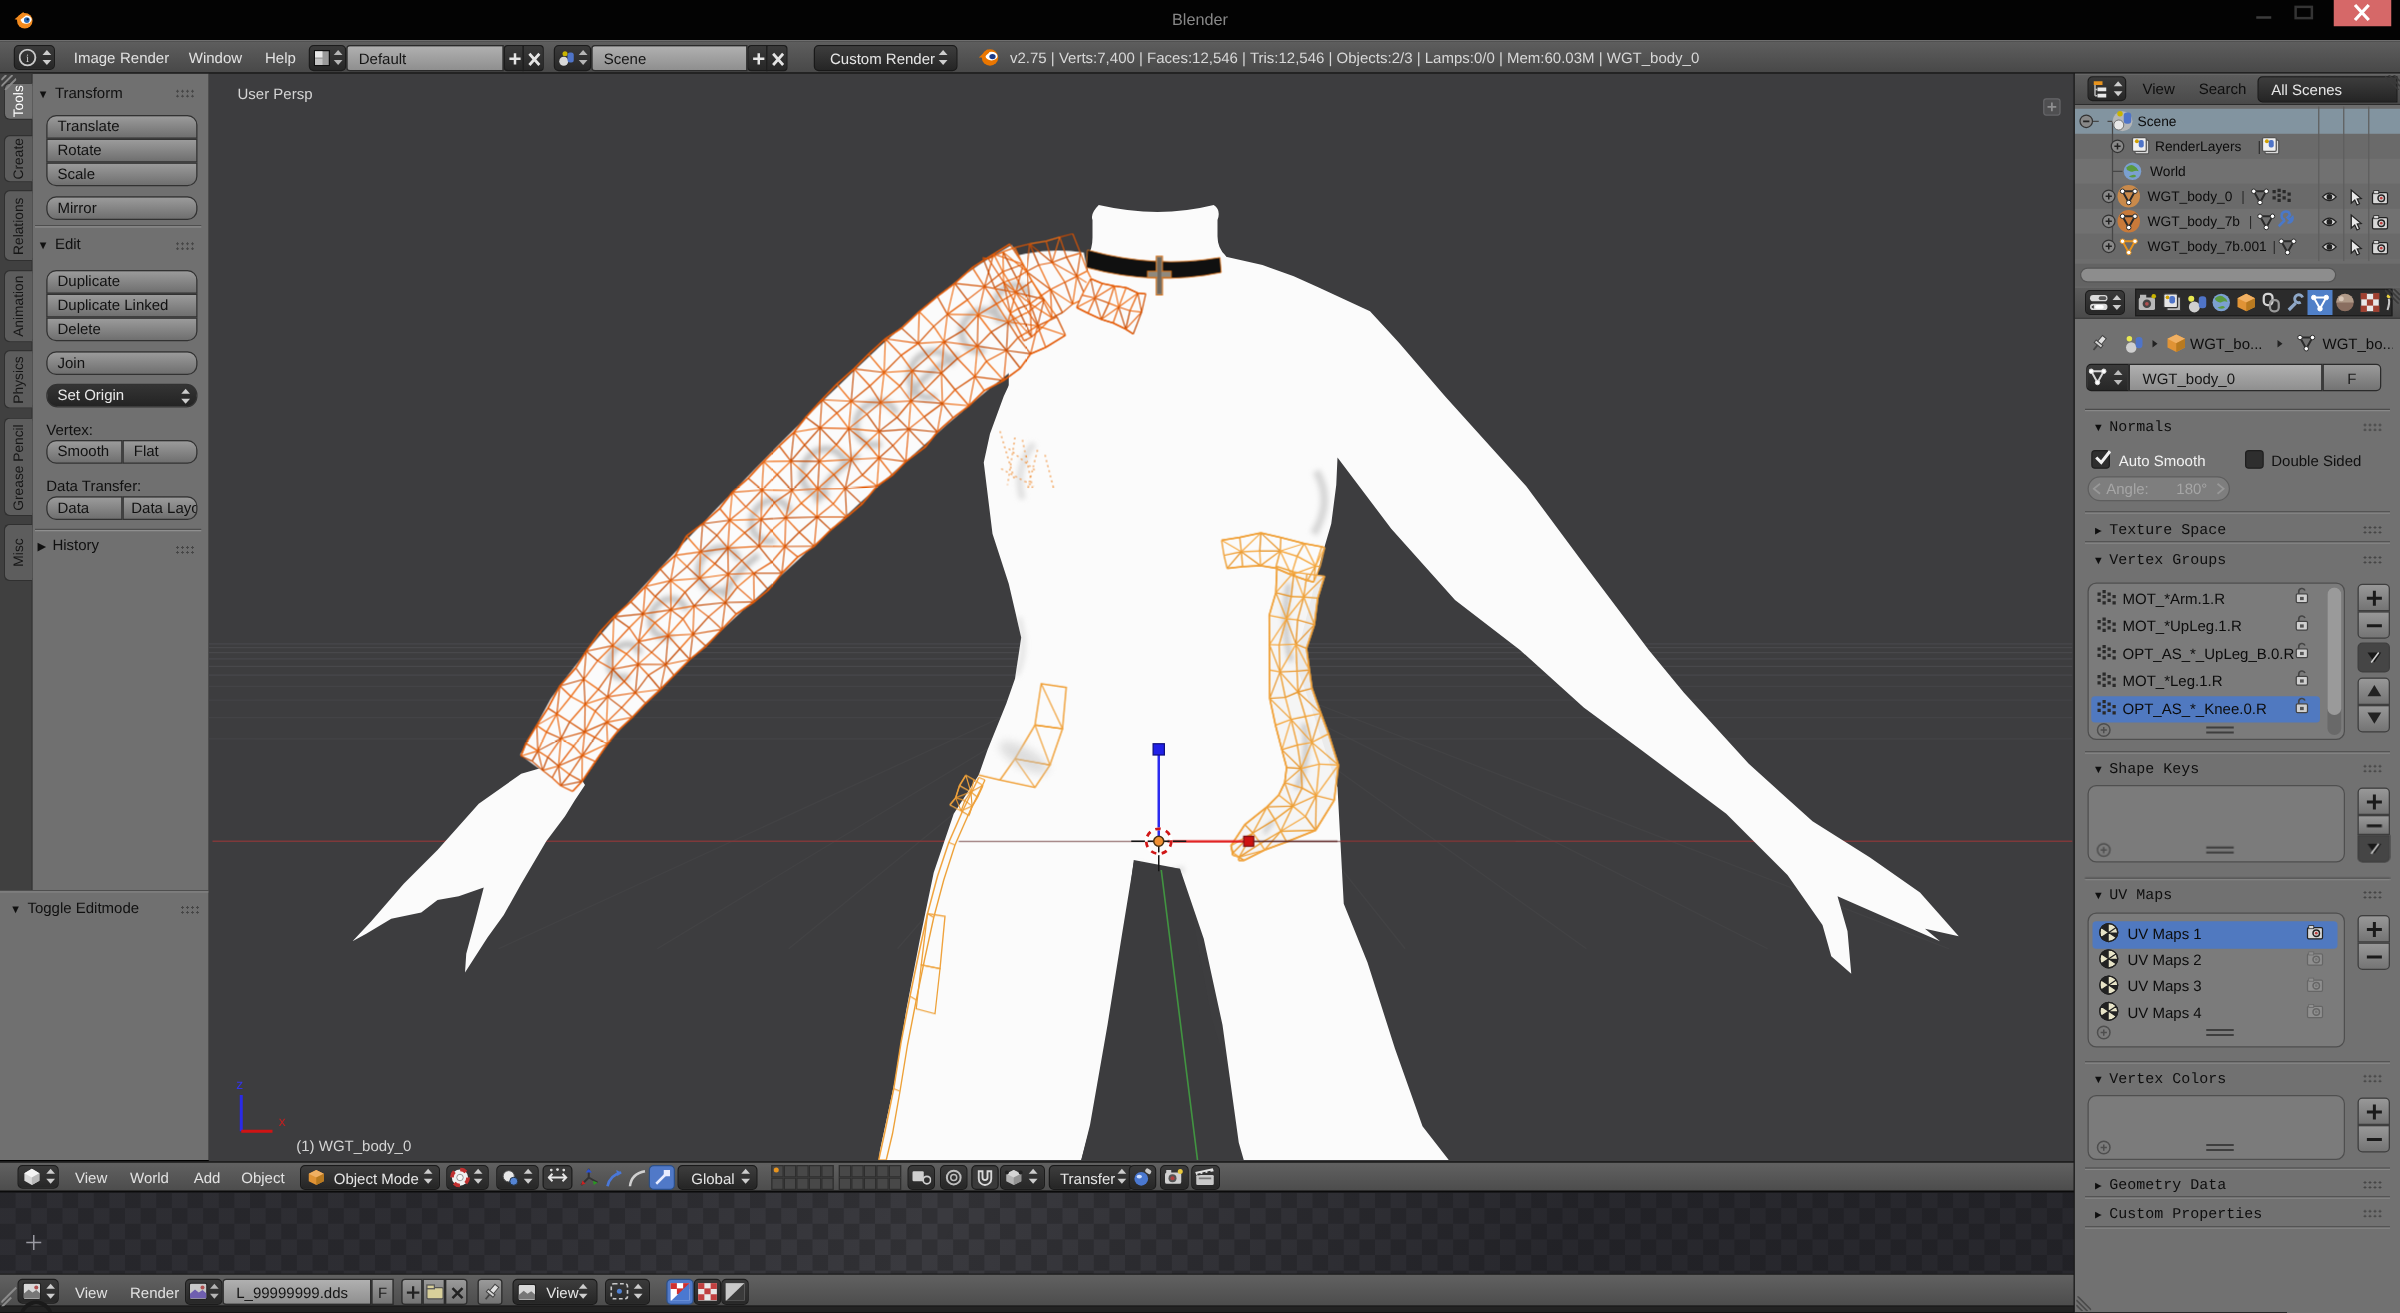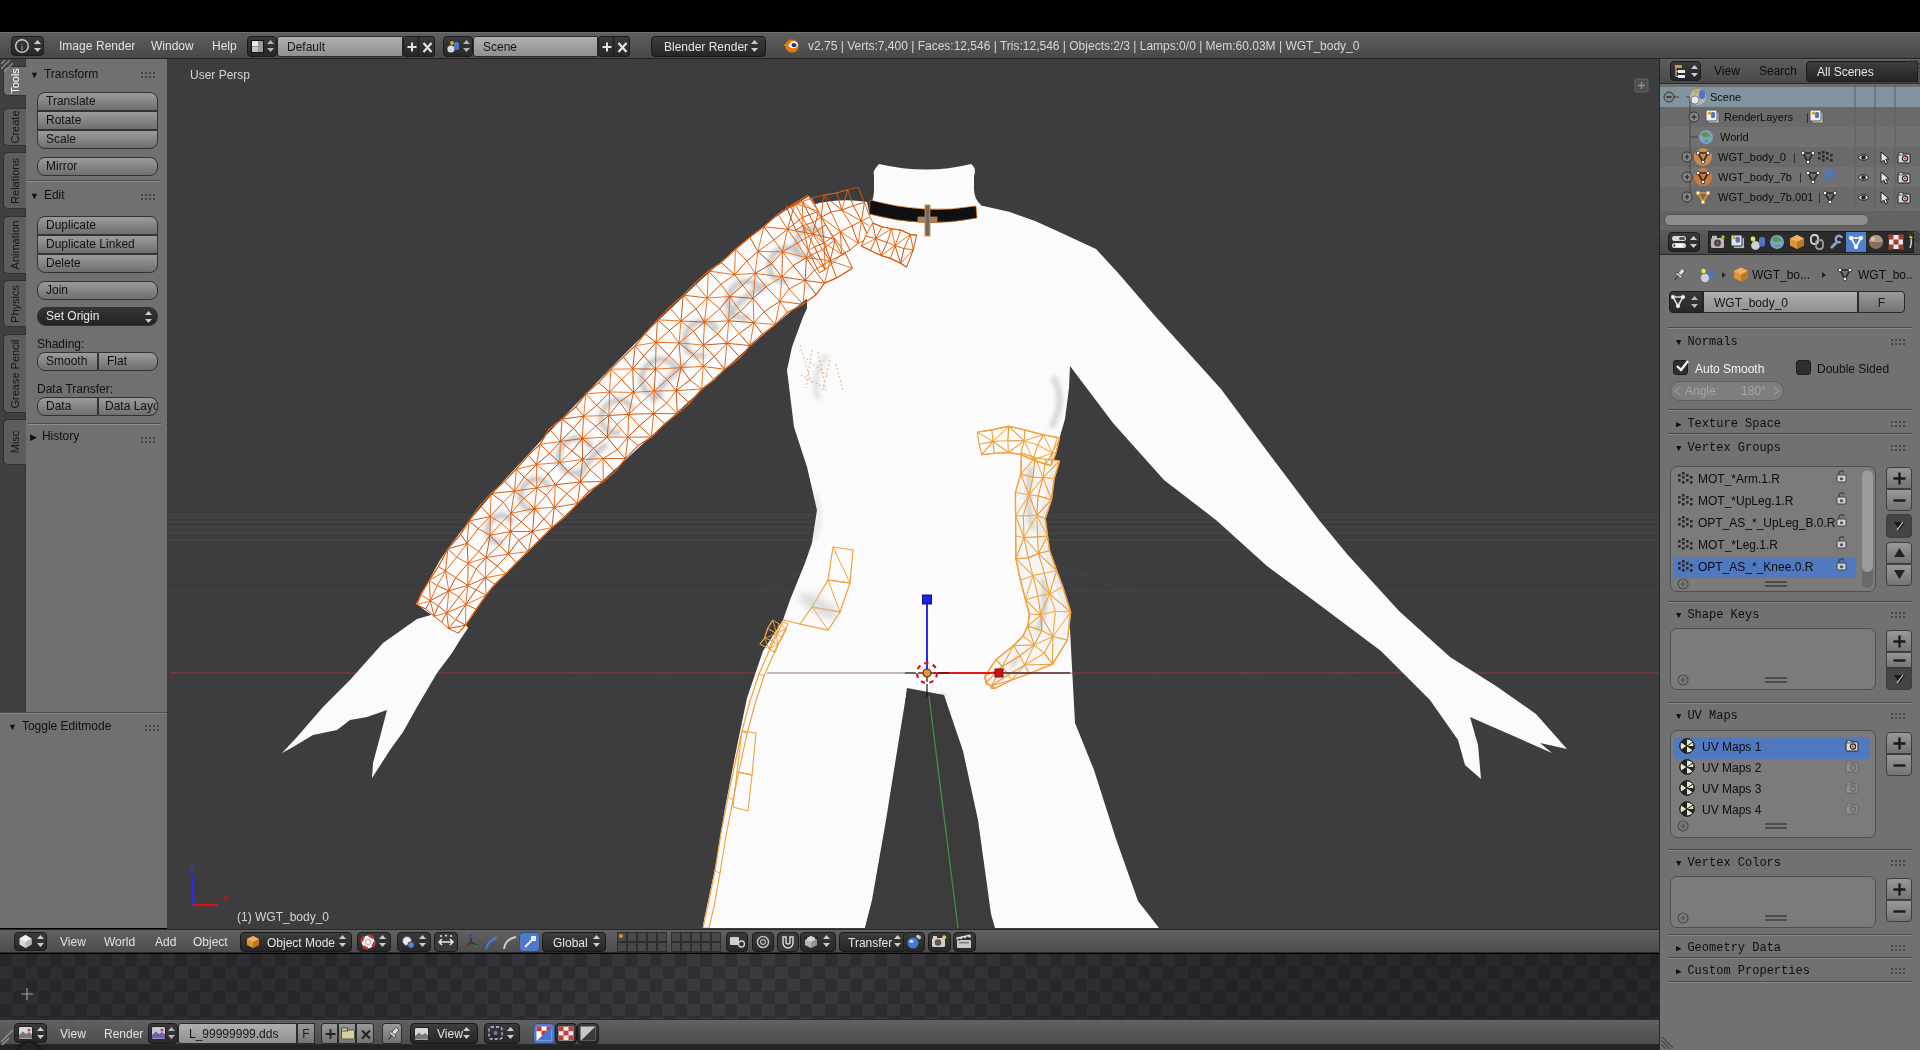--- a/index.html
+++ b/index.html
@@ -80,20 +80,41 @@
    repeating-conic-gradient(#3a3a3f 0% 25%, #303034 0% 50%);
   background-size:auto, 25px 25px; }
 #imgh { left:0; top:1019px; width:1659px; height:26px;
   background:linear-gradient(#616161,#4d4d4d); border-top:1px solid #2c2c2c;
   border-bottom:1px solid #2a2a2a; }
 #bstrip { left:0; top:1045px; width:1659px; height:5px; background:#232323; }
 #vborder { left:1659px; top:59px; width:1px; height:991px; background:#262626; }
 .htext { position:absolute; top:5px; color:#e2e2e2; font-size:12px; }
 </style></head><body>
 <div id="page">
+<div id="title" class="abs">
+<svg class="abs" style="left:10px;top:6px" width="18" height="18" viewBox="0 0 22 22">
+<circle cx="12" cy="13" r="7.6" fill="#f28a1e"></circle>
+<ellipse cx="13.3" cy="11.8" rx="5.4" ry="4.0" fill="#fff"></ellipse>
+<circle cx="14" cy="12.3" r="2.8" fill="#2a6cb8"></circle>
+<circle cx="14.8" cy="11.6" r="1.1" fill="#0a1a3a"></circle>
+<path d="M2,11.5 L10.5,4.5 L13,8 L7,12.5 Z" fill="#f28a1e"></path>
+</svg>
+<div class="tname">Blender</div>
+<div id="winbtns">
+<div class="wb"><svg width="26" height="21">
+            <rect x="7" y="13" width="12" height="2" fill="#3c3c3c"></rect>
+          </svg></div>
+<div class="wb"><svg width="26" height="21">
+            <rect x="7.5" y="5.5" width="13" height="9" fill="none" stroke="#343434" stroke-width="2"></rect>
+          </svg></div>
+<div class="wb" id="close"><svg width="46" height="21">
+            <path d="M17,4 L28,16 M28,4 L17,16" stroke="#fff" stroke-width="2.6"></path>
+          </svg></div>
+</div>
+    </div>
 <div id="info" class="abs">
 <div class="ebtn" style="left:11px;top:3px;width:33px;height:20px"></div>
 <svg class="abs" style="left:15px;top:6px" width="15" height="15">
         <circle cx="7" cy="7" r="6.3" fill="none" stroke="#c8c8c8" stroke-width="1.5"></circle>
         <text x="7" y="10.5" font-size="9" fill="#c8c8c8" text-anchor="middle" font-family="Liberation Serif">i</text>
       </svg>
 <svg class="abs" style="left:33px;top:6px" width="9" height="14">
         <path d="M1,5 L4.5,1 L8,5 Z" fill="#cdcdcd"></path>
         <path d="M1,9 L4.5,13 L8,9 Z" fill="#cdcdcd"></path>
       </svg>
@@ -128,21 +149,21 @@
         <path d="M1,5 L4.5,1 L8,5 Z" fill="#b5b5b5"></path>
         <path d="M1,9 L4.5,13 L8,9 Z" fill="#b5b5b5"></path>
       </svg>
 <div class="lfield" style="left:473px;top:3px;width:125px;height:21px;border-radius:3px 0 0 3px;padding:3px 0 0 9px">Scene</div>
 <div class="ebtn" style="left:598px;top:3px;width:16px;height:21px;border-radius:3px 0 0 3px"><svg width="16" height="21">
           <path d="M8,5.5 v9 M3.5,10 h9" stroke="#e4e4e4" stroke-width="2"></path>
         </svg></div>
 <div class="ebtn" style="left:613px;top:3px;width:17px;height:21px;border-radius:0 3px 3px 0"><svg width="17" height="21">
           <path d="M4.5,6 l8,9 M12.5,6 l-8,9" stroke="#e4e4e4" stroke-width="2.2"></path>
         </svg></div>
-<div class="dfield" style="left:651px;top:3px;width:115px;height:21px;padding:3px 0 0 12px">Blender Render</div>
+<div class="dfield" style="left:651px;top:3px;width:115px;height:21px;padding:3px 0 0 12px">Custom Render</div>
 <svg class="abs" style="left:750px;top:6px" width="9" height="14">
         <path d="M1,5 L4.5,1 L8,5 Z" fill="#cdcdcd"></path>
         <path d="M1,9 L4.5,13 L8,9 Z" fill="#cdcdcd"></path>
       </svg>
 <svg class="abs" style="left:780px;top:4px" width="22" height="18" viewBox="0 0 22 18">
 <circle cx="12" cy="9" r="6.6" fill="#ea7600"></circle>
         <ellipse cx="13.2" cy="7.8" rx="4.8" ry="3.5" fill="#fff"></ellipse>
 <ellipse cx="14" cy="8.2" rx="2.5" ry="2.1" fill="#1b3b8a"></ellipse>
         <path d="M3,9 L10,2.5 L11.5,5 L7,9 Z" fill="#ea7600"></path>
       </svg>
@@ -182,21 +203,21 @@
       <div class="grip" style="left:140px;top:134px"></div>
 <div class="tbtn" style="top:157px;border-radius:8px 8px 0 0">Duplicate</div>
 <div class="tbtn" style="top:176px;border-radius:0">Duplicate Linked</div>
 <div class="tbtn" style="top:195px;border-radius:0 0 8px 8px">Delete</div>
 <div class="tbtn" style="top:222px;border-radius:8px">Join</div>
 <div class="tbtn" style="top:248px;border-radius:9px;background:linear-gradient(#343434,#232323);color:#e8e8e8">Set Origin</div>
 <svg class="abs" style="left:144px;top:251px" width="9" height="14">
         <path d="M1,5 L4.5,1 L8,5 Z" fill="#cdcdcd"></path>
         <path d="M1,9 L4.5,13 L8,9 Z" fill="#cdcdcd"></path>
       </svg>
-<div class="lbl" style="left:37px;top:278px">Shading:</div>
+<div class="lbl" style="left:37px;top:278px">Vertex:</div>
 <div class="tbtn" style="top:293px;width:61px;border-radius:8px 0 0 8px">Smooth</div>
 <div class="tbtn" style="left:98px;top:293px;width:60px;border-radius:0 8px 8px 0">Flat</div>
 <div class="lbl" style="left:37px;top:323px">Data Transfer:</div>
 <div class="tbtn" style="top:338px;width:61px;border-radius:8px 0 0 8px">Data</div>
 <div class="tbtn" style="left:98px;top:338px;width:60px;border-radius:0 8px 8px 0;padding-left:6px">Data Layo</div>
 <div class="sep" style="top:364px"></div>
 <div class="phdr" style="top:370px"><span class="tri">▶</span>History</div>
       <div class="grip" style="left:140px;top:377px"></div>
 <div style="position:absolute;left:0;top:653px;width:167px;height:2px;border-top:1px solid #4e4e4e;border-bottom:1px solid #858585"></div>
 <div class="phdr" style="left:8px;top:660px"><span class="tri">▼</span>Toggle Editmode</div>

